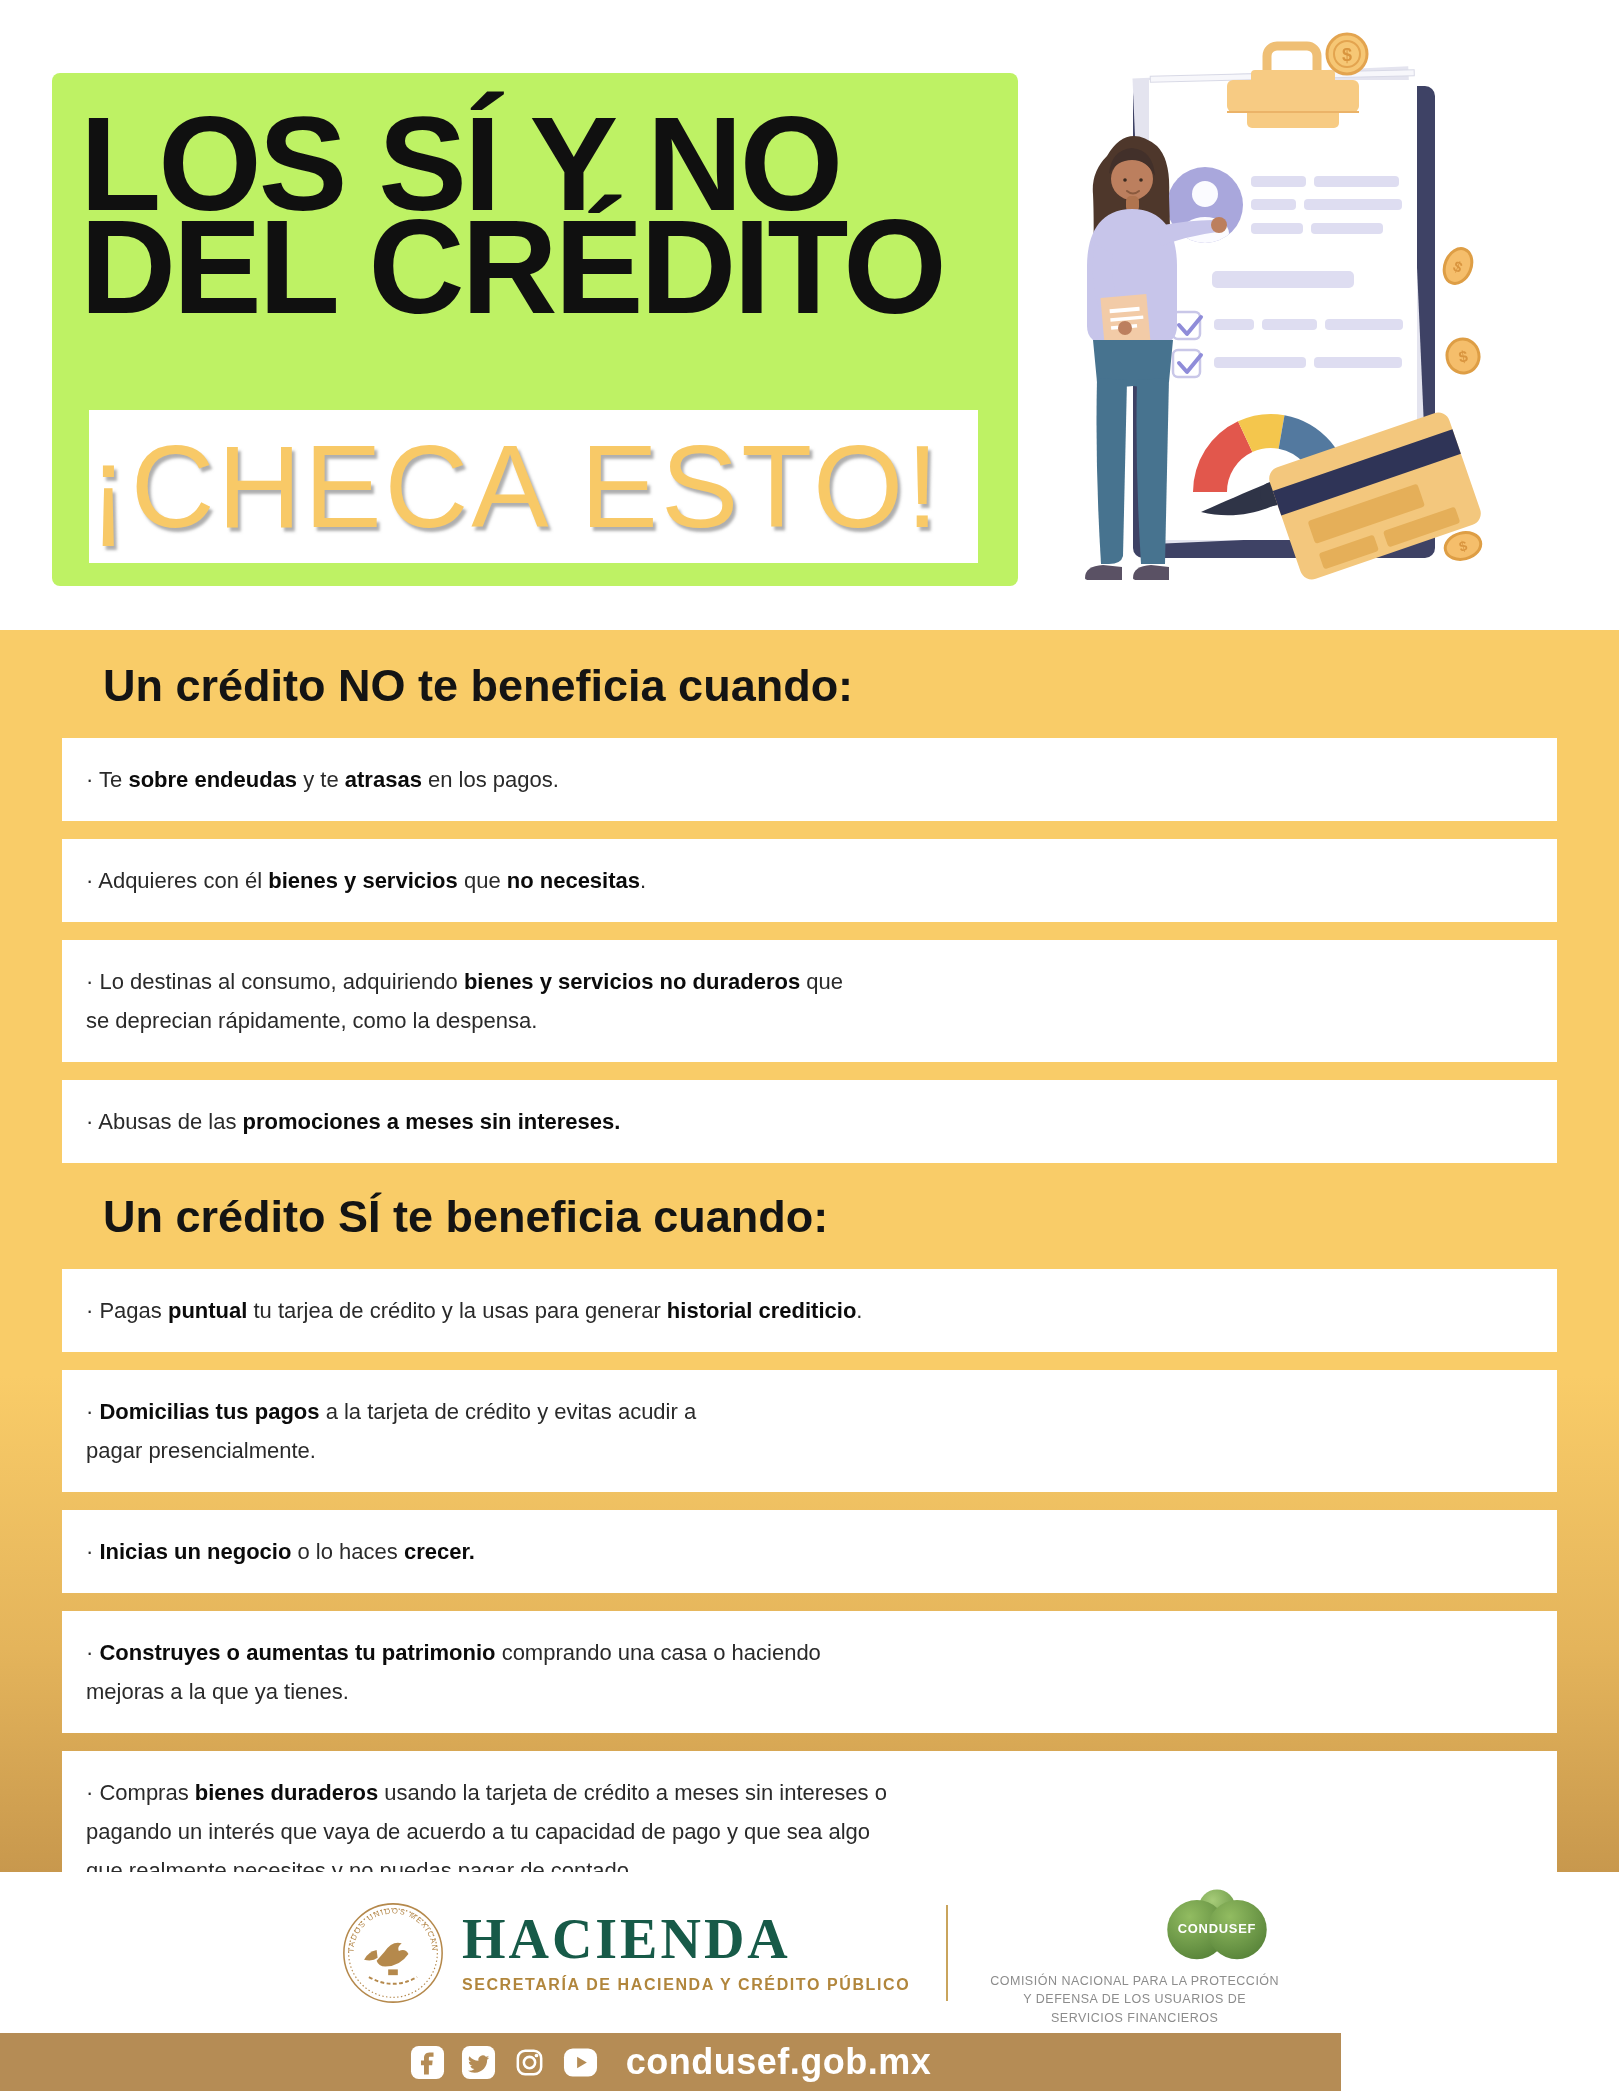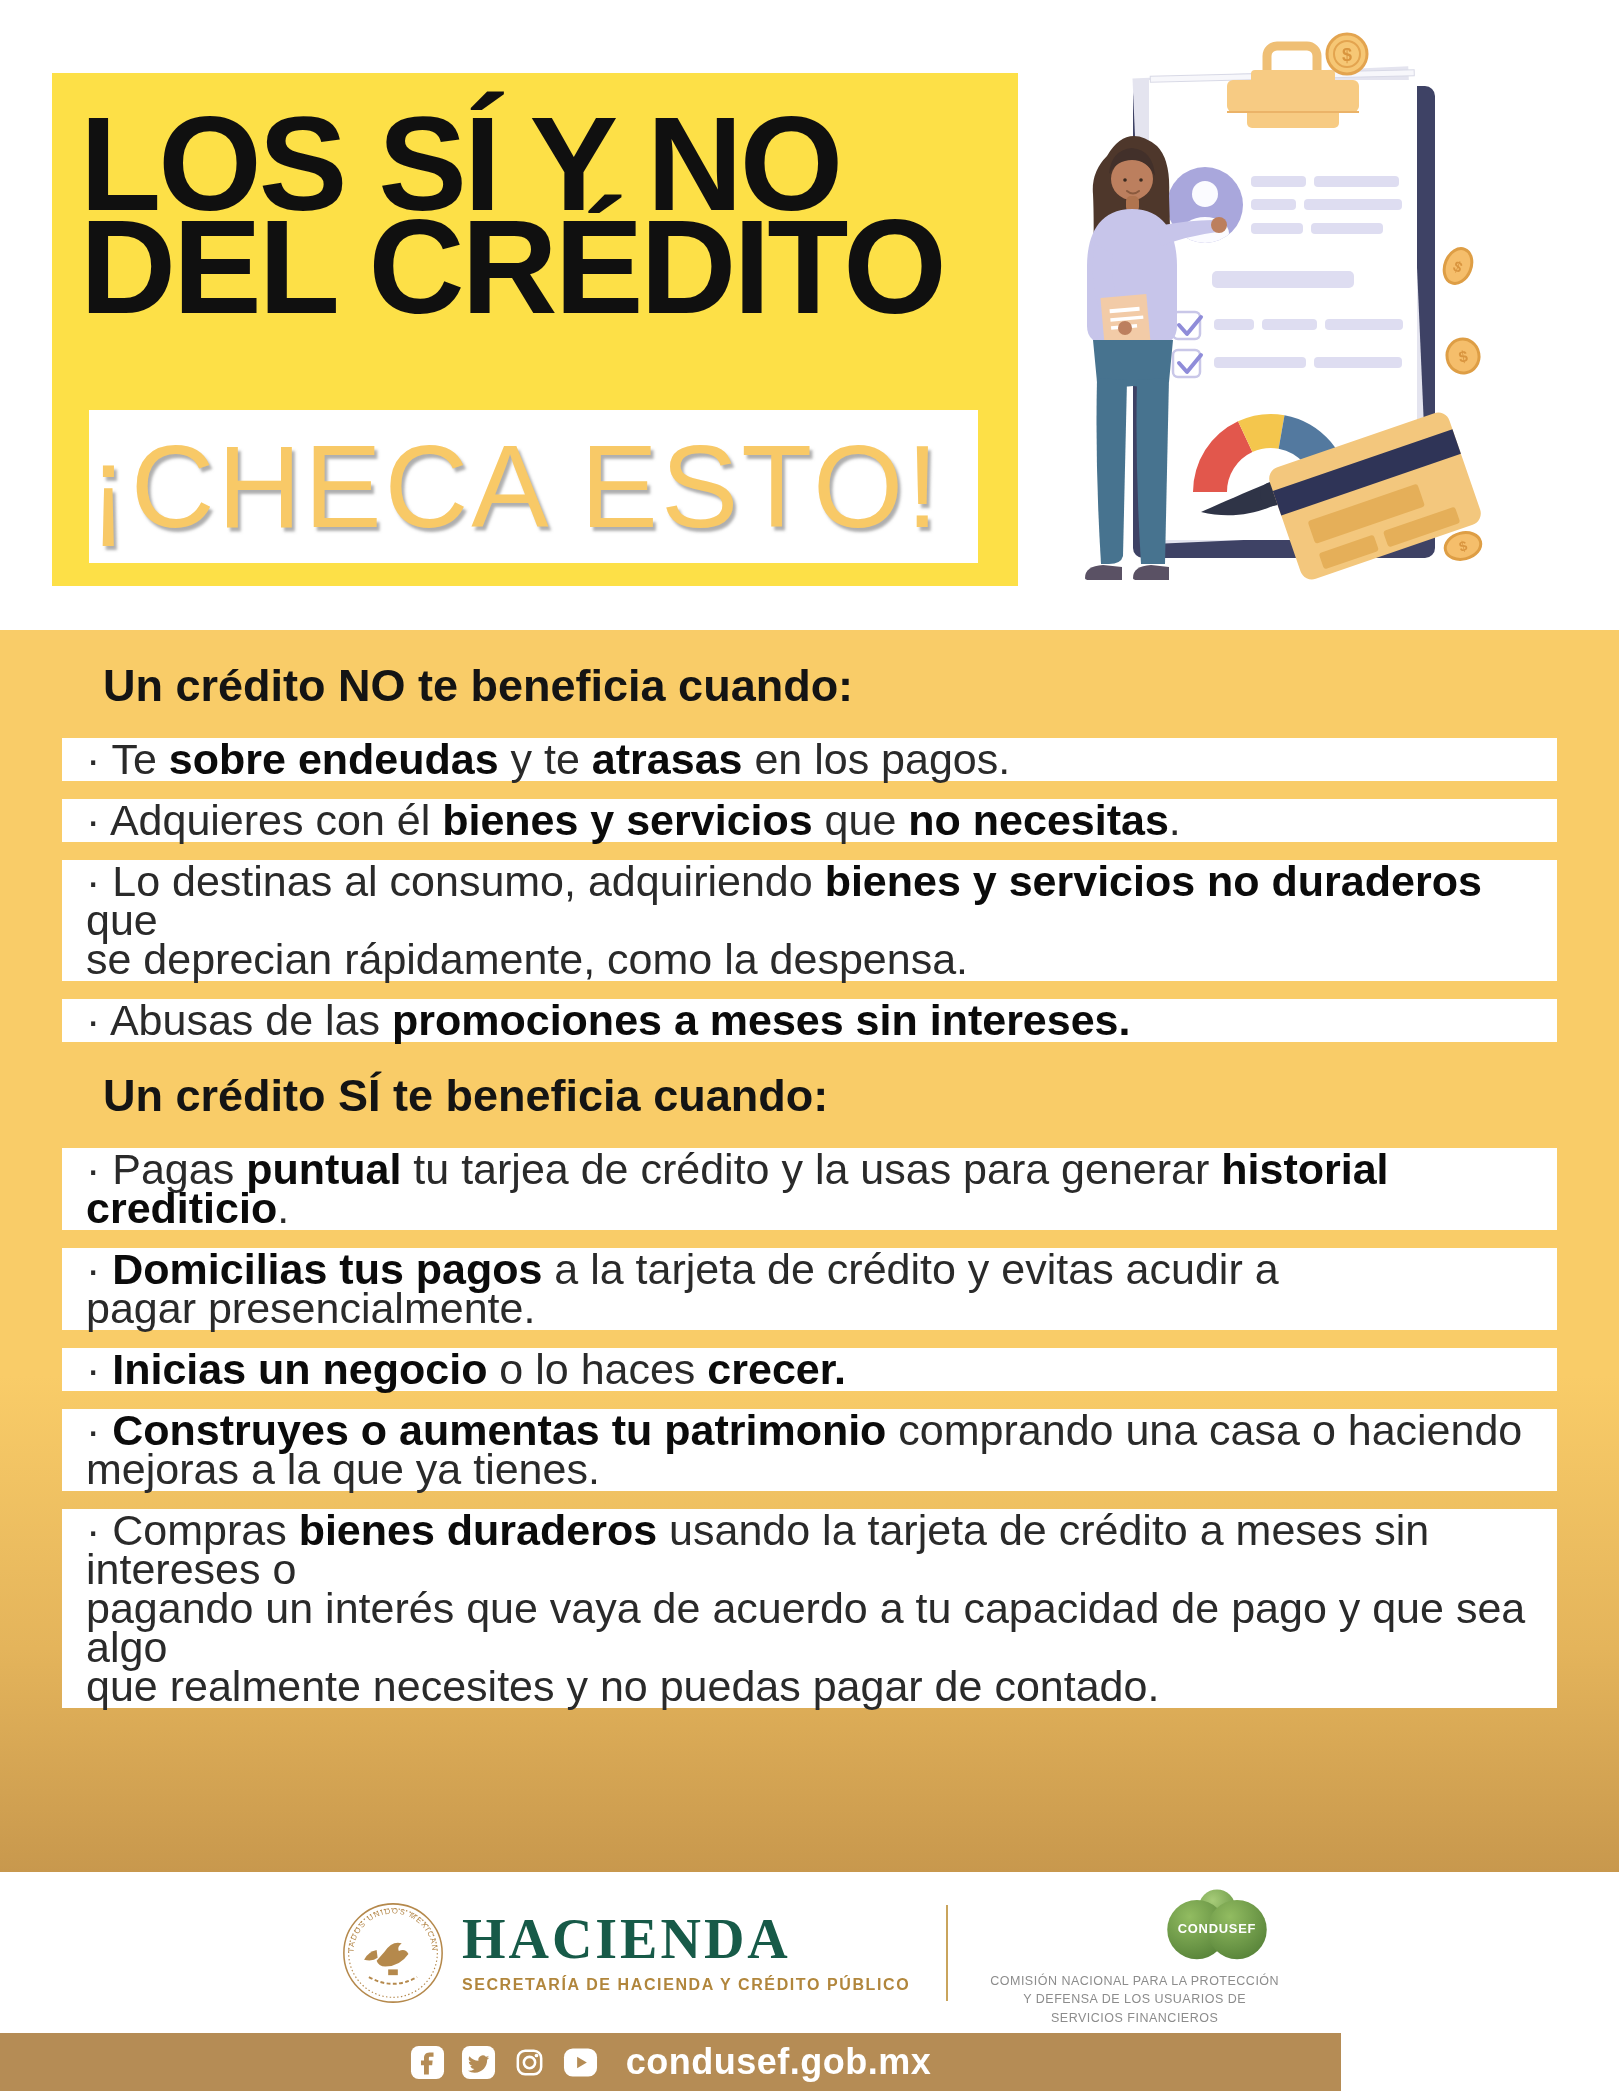--- a/index.html
+++ b/index.html
@@ -1,38 +1,38 @@
 <!DOCTYPE html>
 <html><head>
 <meta charset="utf-8">
 <style>
   html,body{margin:0;padding:0;background:#ffffff;}
   .page{position:relative;width:1619px;height:2091px;background:#ffffff;overflow:hidden;
         font-family:"Liberation Sans",sans-serif;}
 
   
-  .title-box{position:absolute;left:52px;top:73px;width:966px;height:513px;background:#fde047;}
+  .title-box{position:absolute;left:52px;top:73px;width:966px;height:513px;background:#bef264;border-radius:8px;}
   .title-text{position:absolute;left:28px;top:40px;font-weight:700;font-size:133px;line-height:103px;
               letter-spacing:-3px;color:#101010;white-space:pre-line;}
   .checa-band{position:absolute;left:37px;top:337px;width:889px;height:153px;background:#ffffff;
               display:flex;align-items:center;box-sizing:border-box;}
   .checa-text{font-size:116px;font-weight:400;letter-spacing:3px;color:#F8C967;
               text-shadow:3px 4px 3px rgba(110,110,110,0.55);white-space:nowrap;}
 
   
   .illo{position:absolute;left:1029px;top:26px;width:575px;height:595px;}
 
   
   .body-section{position:absolute;left:0;top:630px;width:1619px;height:1242px;
     background:linear-gradient(180deg,#F9CC68 0%,#F9CC68 60%,#E4B45B 82%,#C8984D 100%);}
   .section-heading{font-size:45px;font-weight:700;color:#141414;letter-spacing:0px;}
   .section-heading.first{margin:30px 0 26px 103px;}
   .section-heading.second{margin:28px 0 26px 103px;}
   .rows{display:flex;flex-direction:column;gap:18px;margin:0 62px;}
-  .row{background:#ffffff;padding:2px 24px;font-size:43px;line-height:39px;color:#2A2A2A;
+  .row{background:#ffffff;padding:22px 24px;font-size:22px;line-height:39px;color:#2A2A2A;
        white-space:pre-wrap;}
   .row b{color:#0B0B0B;font-weight:700;}
 
   
   .footer{position:absolute;left:0;top:1872px;width:1619px;height:161px;background:#ffffff;
           display:flex;align-items:center;justify-content:center;}
   .hacienda-group{display:flex;align-items:center;}
   .hacienda-textblock{margin-left:16px;display:flex;flex-direction:column;}
   .hacienda-name{font-family:"Liberation Serif",serif;font-size:56px;font-weight:700;
                  color:#175A48;letter-spacing:3px;line-height:1;}

